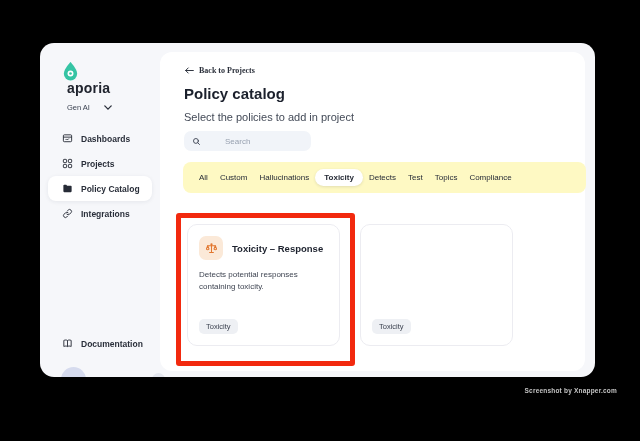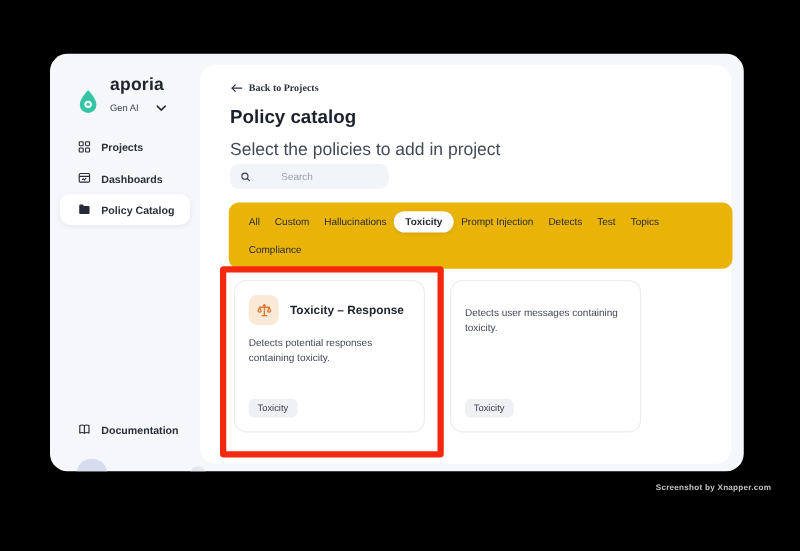--- a/index.html
+++ b/index.html
@@ -10,21 +10,21 @@
 
   
   .window {
     position:absolute; left:40px; top:43px; width:555px; height:334px;
     background:#f6f7fa; border-radius:14px; overflow:hidden;
     box-shadow:0 10px 30px rgba(0,0,0,.6);
   }
 
   
   .sidebar { position:absolute; left:0; top:0; width:120px; height:100%; }
-  .logo-row { display:flex; align-items:flex-end; margin:17px 0 0 20px; }
+  .logo-row { display:flex; align-items:flex-start; margin:17px 0 0 20px;flex-direction:column; }
   .logo-mark { width:21px; height:21px; flex:0 0 auto; }
   .logo-text { margin-left:7px; }
   .brand { font-size:14px; font-weight:700; color:#20242e; letter-spacing:.2px; line-height:14px; }
   .workspace-row { display:flex; align-items:center; margin-top:8px; }
   .workspace { font-size:7.5px; color:#3a4150; }
   .chev { margin-left:14px; }
 
   .nav { margin-top:14px; display:flex; flex-direction:column; }
   .nav-item {
     position:relative; height:25px; display:flex; align-items:center;
@@ -44,35 +44,35 @@
     border-radius:50%; background:#e4e7ef; }
 
   
   .main-panel {
     position:absolute; left:120px; top:9px; width:425px; height:319px;
     background:#fff; border-radius:12px;
   }
   .back-row { position:absolute; left:25px; top:14px; display:flex; align-items:center; cursor:pointer; }
   .back-label { margin-left:5px; font-size:8px; font-weight:600; color:#2a2f3a;font-family:Liberation Serif, serif; }
   .page-title { position:absolute; left:24px; top:33px; font-size:15px; font-weight:700; color:#1b202c; }
-  .page-subtitle { position:absolute; left:24px; top:59px; font-size:14px; color:#434a57; }
+  .page-subtitle { position:absolute; left:24px; top:59px; font-size:11px; color:#434a57; }
 
   .search-box {
     position:absolute; left:24px; top:79px; width:127px; height:20px;
     background:#f1f4f9; border-radius:7px; display:flex; align-items:center; padding:0 8px;
   }
   .search-box input {
     border:none; outline:none; background:transparent; margin-left:24px; width:90px;
     font-size:8px; color:#2a2f3a; font-family:"Liberation Sans", sans-serif;
   }
   .search-box input::placeholder { color:#98a1b0; }
 
   .tabs-bar {
     position:absolute; left:23px; top:110px; width:403px;
-    background:#eab308; border-radius:8px; padding:7px 10px;
+    background:#fef9c3; border-radius:8px; padding:7px 10px;
     display:flex; flex-wrap:wrap; align-items:center; row-gap:5px;
   }
   .tab {
     font-size:8px; color:#262b36; padding:4px 6px; border-radius:999px;
     white-space:nowrap; cursor:pointer;
   }
   .tab.active {
     background:#fff; font-weight:700; padding:4px 9px;
     box-shadow:0 1px 3px rgba(30,35,60,.12);
   }
@@ -134,45 +134,54 @@
                 </svg>
             </span>
           </div>
         </span>
       </div>
 
       <div class="nav">
         <div class="nav-item">
           <span class="nav-icon">
             <svg viewBox="0 0 24 24" width="11" height="11" fill="none" stroke="#262b36" stroke-width="2">
+              <rect x="3" y="4" width="18" height="15" rx="2"></rect>
+                <path d="M3 9h18"></path>
+                <path d="M8 15l2-2 2 2 3-3"></path>
+            </svg>
+          </span>
+          <span class="nav-label">Dashboards</span>
+        </div>
+        <div class="nav-item">
+          <span class="nav-icon">
+            <svg viewBox="0 0 24 24" width="11" height="11" fill="none" stroke="#262b36" stroke-width="2">
               <rect x="3" y="3" width="7" height="7" rx="1.5"></rect>
                 <rect x="14" y="3" width="7" height="7" rx="1.5"></rect>
               <rect x="3" y="14" width="7" height="7" rx="1.5"></rect>
                 <rect x="14" y="14" width="7" height="7" rx="1.5"></rect>
             </svg>
           </span>
           <span class="nav-label">Projects</span>
         </div>
-        <div class="nav-item">
-          <span class="nav-icon">
-            <svg viewBox="0 0 24 24" width="11" height="11" fill="none" stroke="#262b36" stroke-width="2">
-              <rect x="3" y="4" width="18" height="15" rx="2"></rect>
-                <path d="M3 9h18"></path>
-                <path d="M8 15l2-2 2 2 3-3"></path>
-            </svg>
-          </span>
-          <span class="nav-label">Dashboards</span>
-        </div>
         <div class="nav-item active">
           <span class="nav-icon">
             <svg viewBox="0 0 24 24" width="11" height="11" fill="#262b36">
               <path d="M3 5.5A1.8 1.8 0 0 1 4.8 3.7h4.4l2 2.4h8A1.8 1.8 0 0 1 21 7.9v10.3a1.8 1.8 0 0 1-1.8 1.8H4.8A1.8 1.8 0 0 1 3 18.2z"></path>
             </svg>
           </span>
           <span class="nav-label">Policy Catalog</span>
+        </div>
+        <div class="nav-item">
+          <span class="nav-icon">
+            <svg viewBox="0 0 24 24" width="11" height="11" fill="none" stroke="#262b36" stroke-width="2" stroke-linecap="round">
+              <path d="M10.5 13.5a4.2 4.2 0 0 0 6 0l3-3a4.2 4.2 0 0 0-6-6l-1.6 1.6"></path>
+              <path d="M13.5 10.5a4.2 4.2 0 0 0-6 0l-3 3a4.2 4.2 0 0 0 6 6l1.6-1.6"></path>
+            </svg>
+          </span>
+          <span class="nav-label">Integrations</span>
         </div>
       </div>
 
       <div class="sidebar-footer">
         <div class="nav-item">
           <span class="nav-icon">
             <svg viewBox="0 0 24 24" width="11" height="11" fill="none" stroke="#262b36" stroke-width="2" stroke-linejoin="round">
               <path d="M12 5.5C10 4 7 4 4 5.3v13.2c3-1.3 6-1.3 8 .2 2-1.5 5-1.5 8-.2V5.3c-3-1.3-6-1.3-8 .2z"></path>
               <path d="M12 5.5v13.2"></path>
             </svg>
@@ -208,21 +217,20 @@
           </svg>
         </span>
         <input type="text" placeholder="Search" style="">
       </div>
 
       <div class="tabs-bar">
         <span class="tab">All</span>
         <span class="tab">Custom</span>
         <span class="tab">Hallucinations</span>
         <span class="tab active">Toxicity</span>
-        <span class="tab">Prompt Injection</span>
         <span class="tab">Detects</span>
         <span class="tab">Test</span>
         <span class="tab">Topics</span>
         <span class="tab">Compliance</span>
       </div>
 
       <div class="cards-row">
 
         <div class="policy-card">
           <div class="card-head">
@@ -236,21 +244,20 @@
                 <circle cx="12" cy="4.3" r="1.1"></circle>
               </svg>
             </span>
             <span class="card-title">Toxicity – Response</span>
           </div>
           <div class="card-desc">Detects potential responses containing toxicity.</div>
           <span class="card-tag">Toxicity</span>
         </div>
 
         <div class="policy-card">
-          <div class="card-desc">Detects user messages containing toxicity.</div>
           <span class="card-tag">Toxicity</span>
         </div>
 
       </div>
     </div>
   </div>
 
   <div class="annotation-box"></div>
 
   <div class="watermark">Screenshot by Xnapper.com</div>

